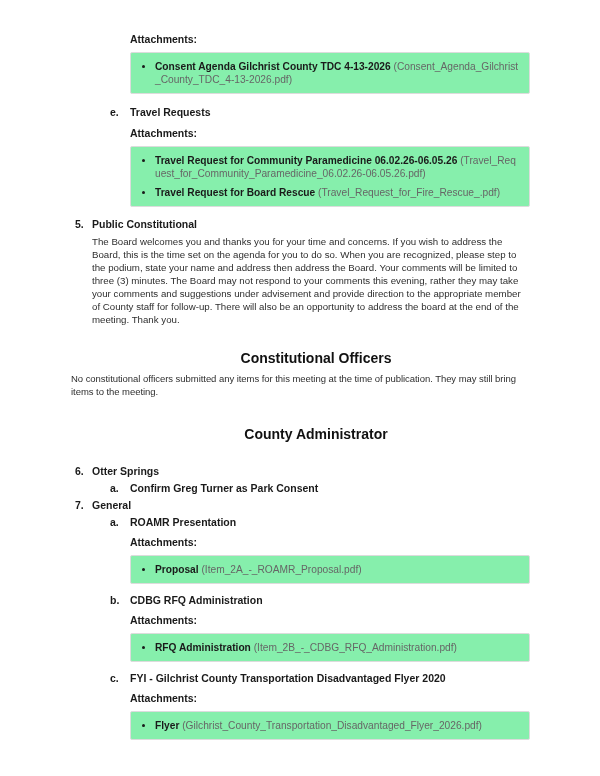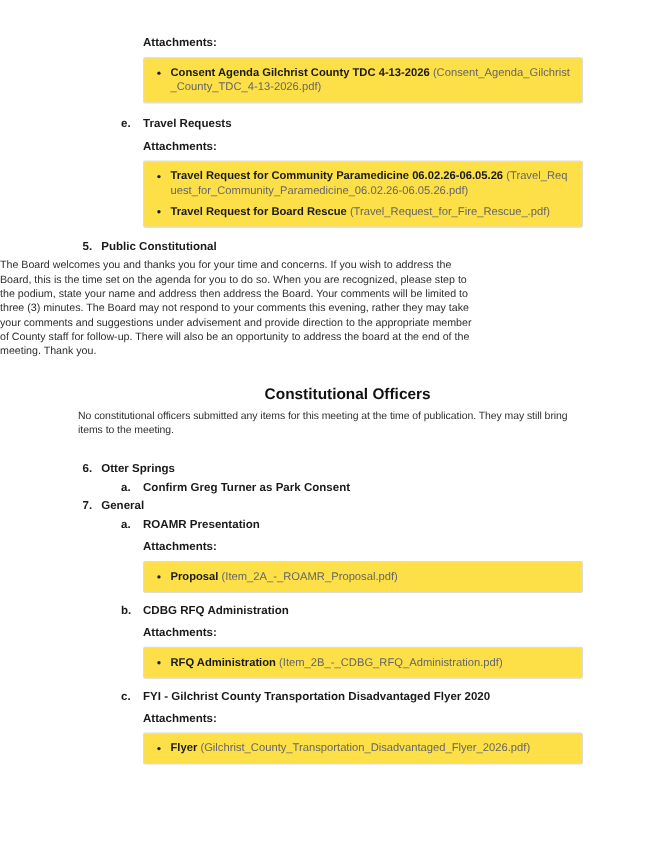--- a/index.html
+++ b/index.html
@@ -16,21 +16,21 @@
   
   .att-block { margin: 0 70px 0 130px; }
   .att-label {
     font-size: 10.5px; font-weight: bold; line-height: 13px;
     color: #1a1a1a;
   }
   .att-box {
     margin-top: 6px;
     border: 1px solid #dcdcdc;
     border-radius: 2px;
-    background: #fde047;
+    background: #86efac;
     padding: 7px 8px 7px 0;
   }
   .att-box ul { margin: 0; padding: 0 0 0 24px; list-style: disc outside; }
   .att-box li { font-size: 10.2px; line-height: 13px; color: #1a1a1a; }
   .att-box li + li { margin-top: 6px; }
   .att-name { font-weight: bold; color: #1a1a1a; }
   .att-file { color: #666666; word-break: break-all; }
 
   
   .item-l1 {
@@ -41,21 +41,21 @@
 
   
   .item-l2 {
     display: flex; margin-left: 110px; margin-right: 60px;
     font-size: 10.5px; font-weight: bold; line-height: 13px;
   }
   .item-l2 .marker { flex: none; width: 20px; }
 
   
   .item-body {
-    width: 435px;
+    margin-left: 92px; width: 435px;
     font-size: 9.7px; line-height: 13px; color: #2e2e2e;
     margin-top: 4px;
   }
 
   
   .section-heading {
     text-align: center;
     font-size: 14px; font-weight: bold; line-height: 17px;
     color: #111111;
     padding-left: 32px;
@@ -112,20 +112,21 @@
 
   <div class="item-l1 mt-item-5">
     <span class="marker">5.</span>
     <span>Public Constitutional</span>
   </div>
   <div class="item-body">The Board welcomes you and thanks you for your time and concerns. If you wish to address the Board, this is the time set on the agenda for you to do so. When you are recognized, please step to the podium, state your name and address then address the Board. Your comments will be limited to three (3) minutes. The Board may not respond to your comments this evening, rather they may take your comments and suggestions under advisement and provide direction to the appropriate member of County staff for follow-up. There will also be an opportunity to address the board at the end of the meeting. Thank you.</div>
 
   <div class="section-heading mt-sec1">Constitutional Officers</div>
   <div class="section-body">No constitutional officers submitted any items for this meeting at the time of publication. They may still bring items to the meeting.</div>
 
+  <div class="section-heading mt-sec2">County Administrator</div>
 
   <div class="item-l1 mt-after-sec">
     <span class="marker">6.</span>
     <span>Otter Springs</span>
   </div>
   <div class="item-l2 mt-item">
     <span class="marker">a.</span>
     <span>Confirm Greg Turner as Park Consent</span>
   </div>
 

